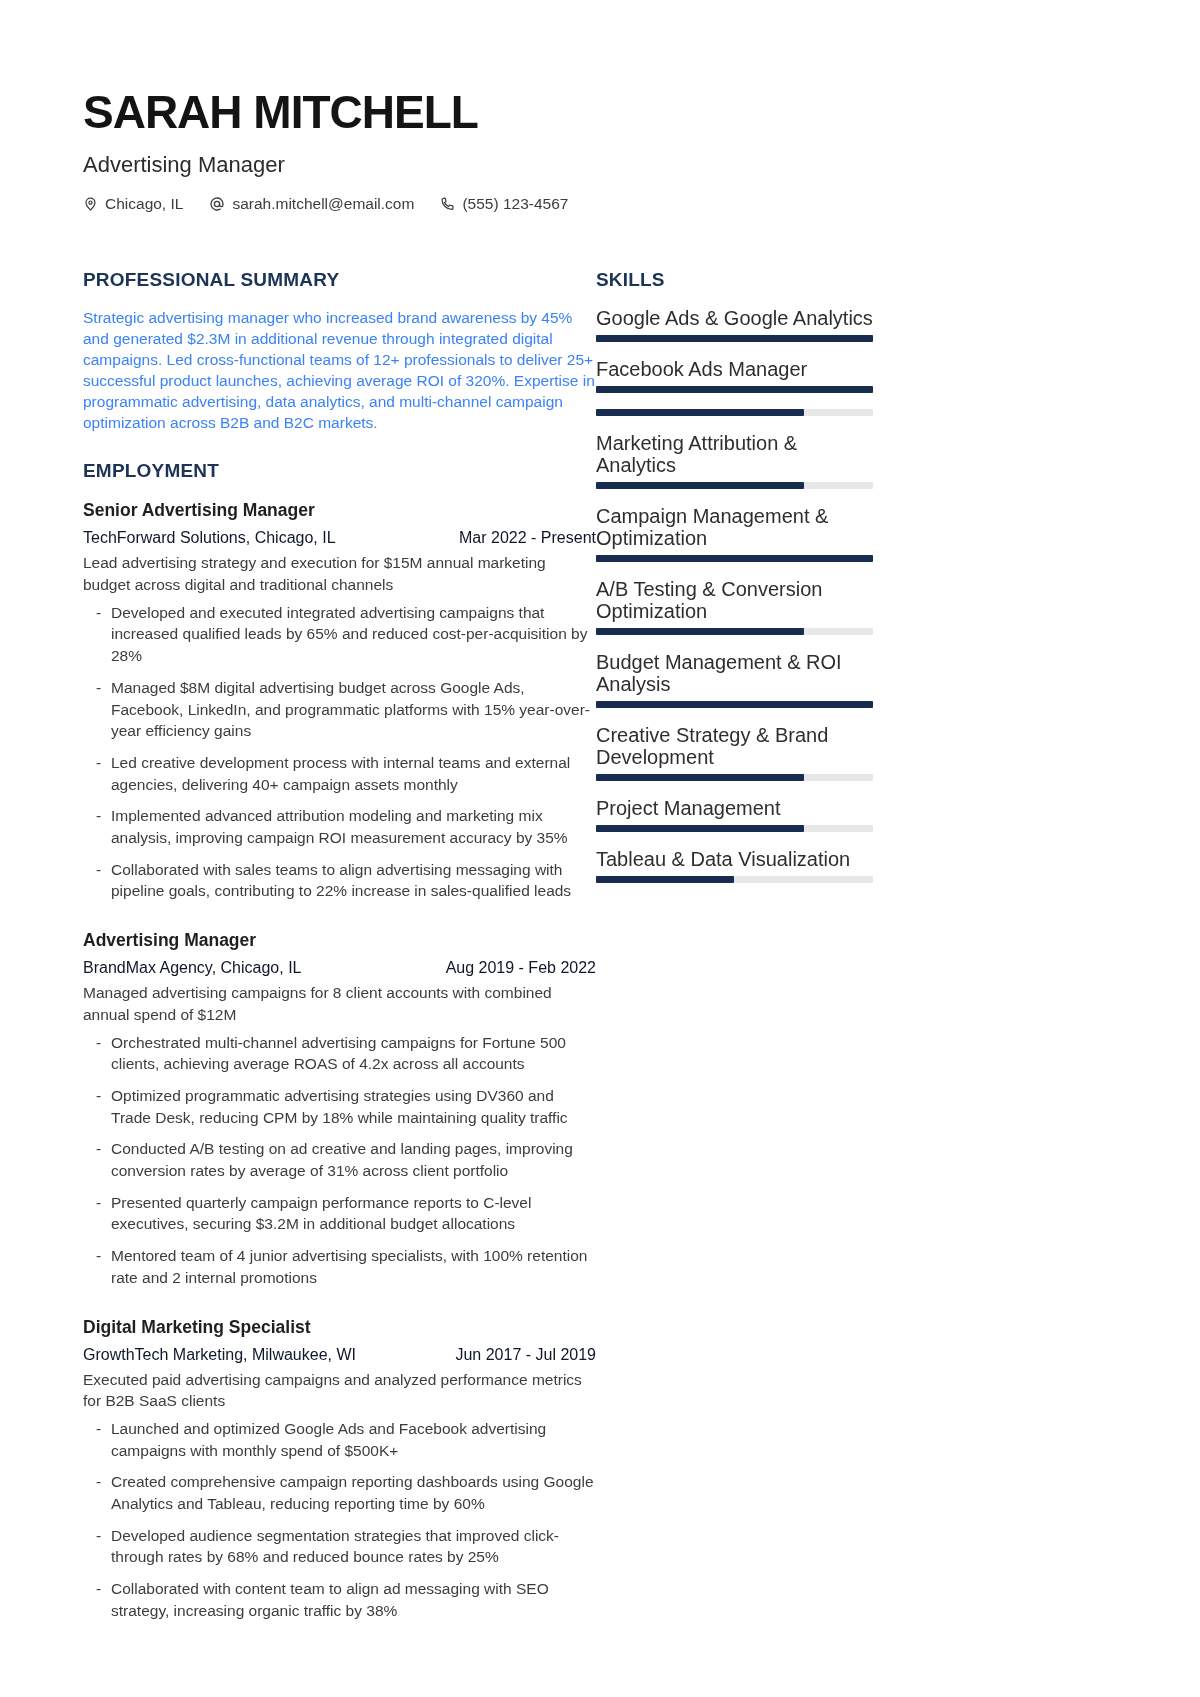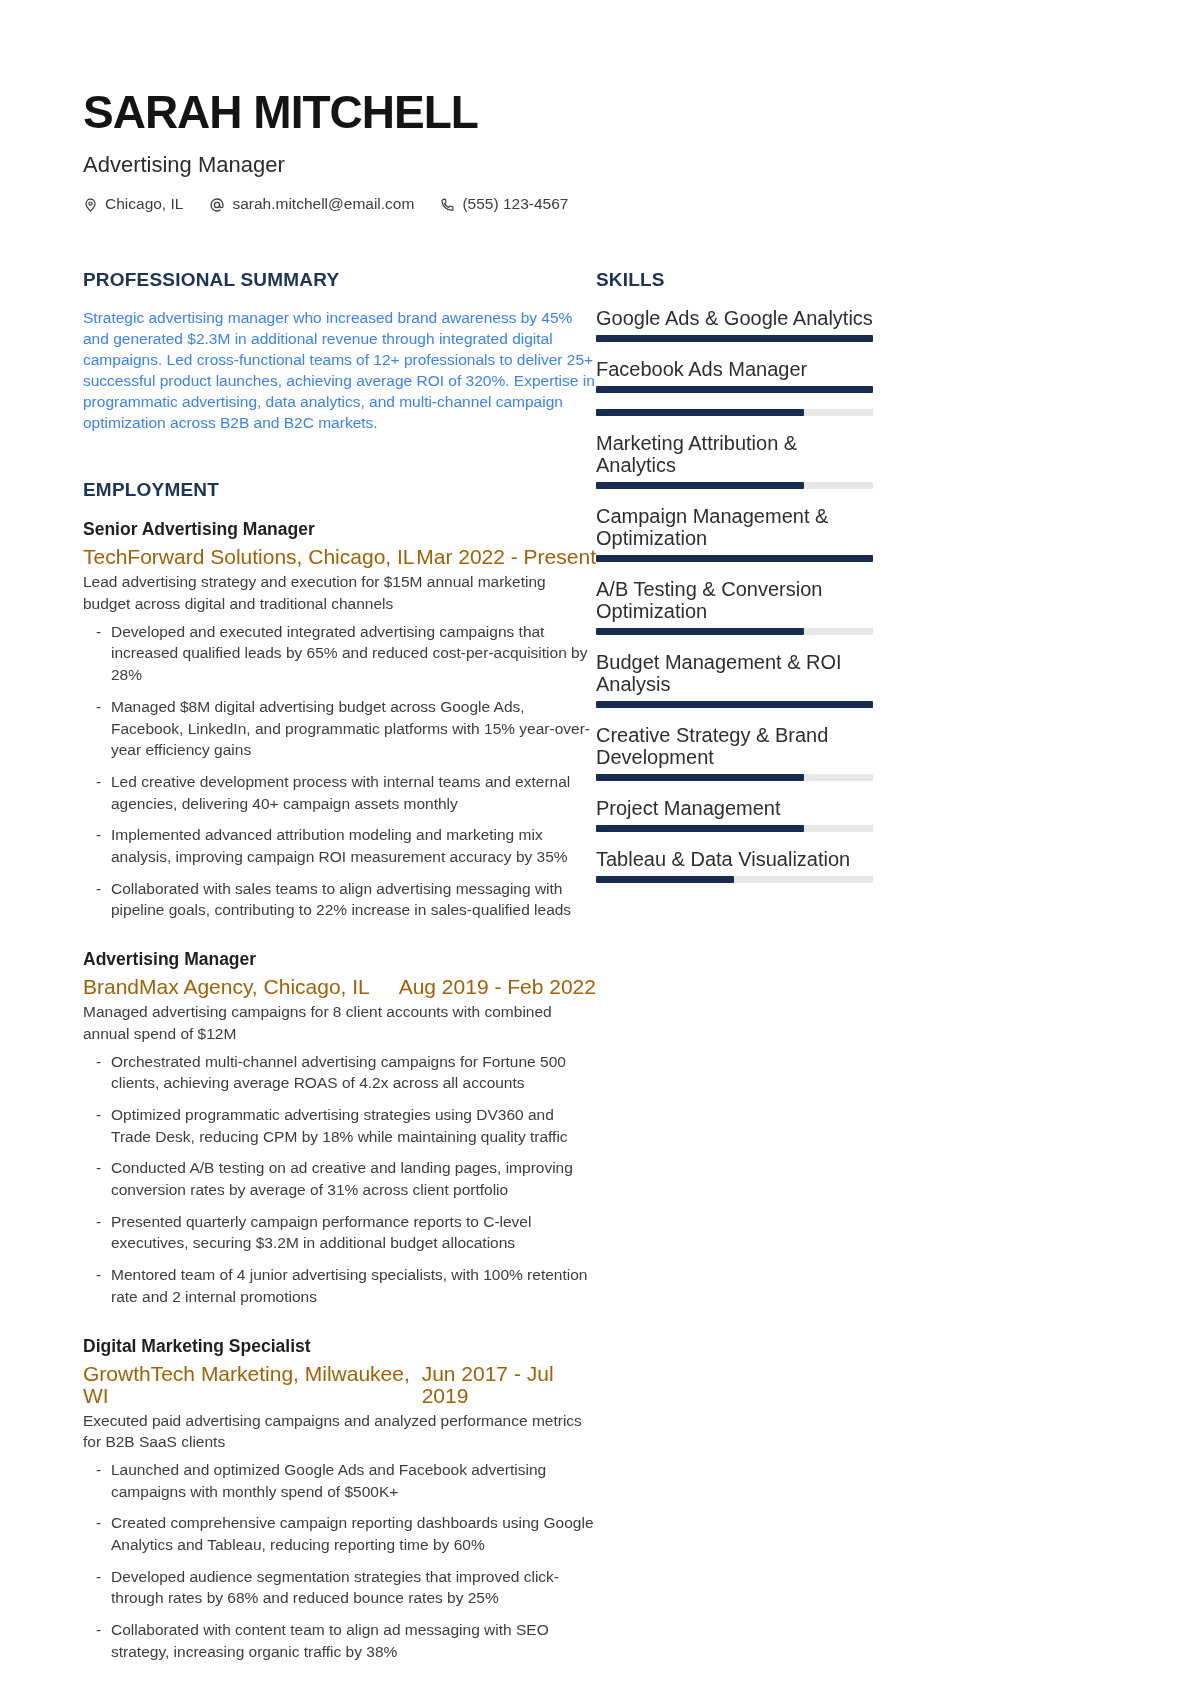--- a/index.html
+++ b/index.html
@@ -19,37 +19,37 @@
     letter-spacing: -1px; line-height: 1.15;
   }
   .job-headline {
     font-size: 22px; font-weight: 400; color: #2b2b2b;
     margin-top: 13px; line-height: 1.2;
   }
   .contact-row {
     display: flex; align-items: center; gap: 26px;
     margin-top: 17px; font-size: 15.5px; color: #3d3d3d;
   }
-  .contact-item { display: flex; align-items: flex-end; gap: 7px; }
+  .contact-item { display: flex; align-items: center; gap: 7px; }
   .contact-item svg { display: block; }
   
   .columns { display: flex; justify-content: space-between; margin-top: 55px; }
   .col-left  { width: 600px; }
   .col-right { width: 324px; }
   h3.section-heading {
     font-size: 19px; font-weight: 700; color: #1d3456;
     letter-spacing: 0.2px; line-height: 23px; margin-bottom: 16px;
   }
   
   .summary-text { font-size: 15.5px; line-height: 21px; color: #3b82f6; }
-  .section-summary { margin-bottom: 45px; }
+  .section-summary { margin-bottom: 26px; }
   
   .job { margin-bottom: 26px; }
   .job-title { font-size: 17.5px; font-weight: 700; color: #1f1f1f; line-height: 24px; margin-bottom: 5px; }
-  .job-meta { display: flex; justify-content: space-between; font-size: 21px; line-height: 22px; color: #a16207; margin-bottom: 3px; }
+  .job-meta { display: flex; justify-content: space-between; font-size: 16px; line-height: 22px; color: #0f172a; margin-bottom: 3px; }
   .job-lead { font-size: 15.5px; line-height: 21.7px; color: #3d3d3d; margin-bottom: 6px; }
   ul.bullets { list-style: none; padding-left: 13px; }
   ul.bullets li {
     display: flex; font-size: 15.5px; line-height: 21.7px;
     color: #3d3d3d; margin-bottom: 10px;
   }
   ul.bullets li .dash { width: 15px; flex: 0 0 15px; }
   
   .skill-row { margin-bottom: 16px; }
   .skill-label { font-size: 20px; line-height: 22px; color: #2e2e2e; }

